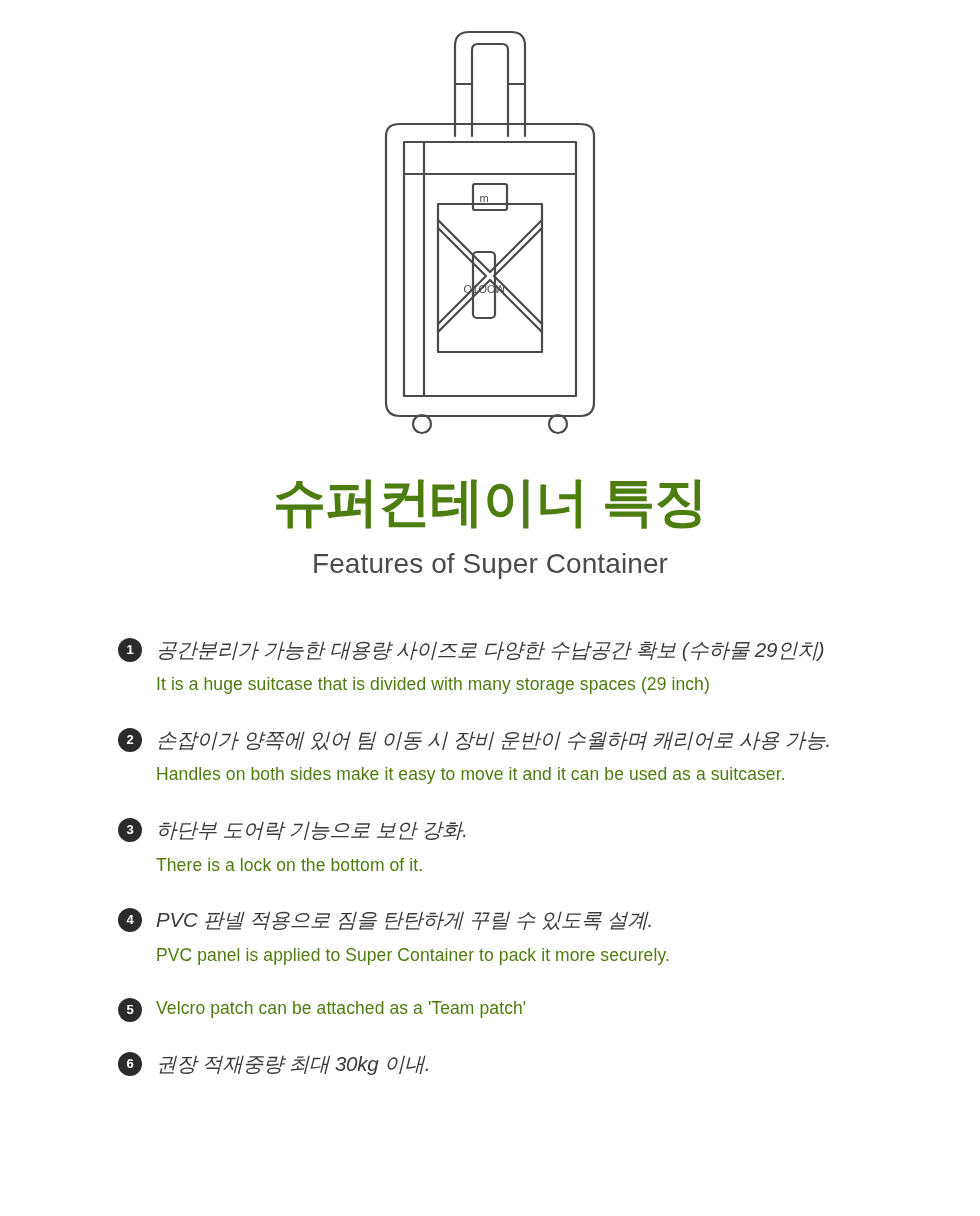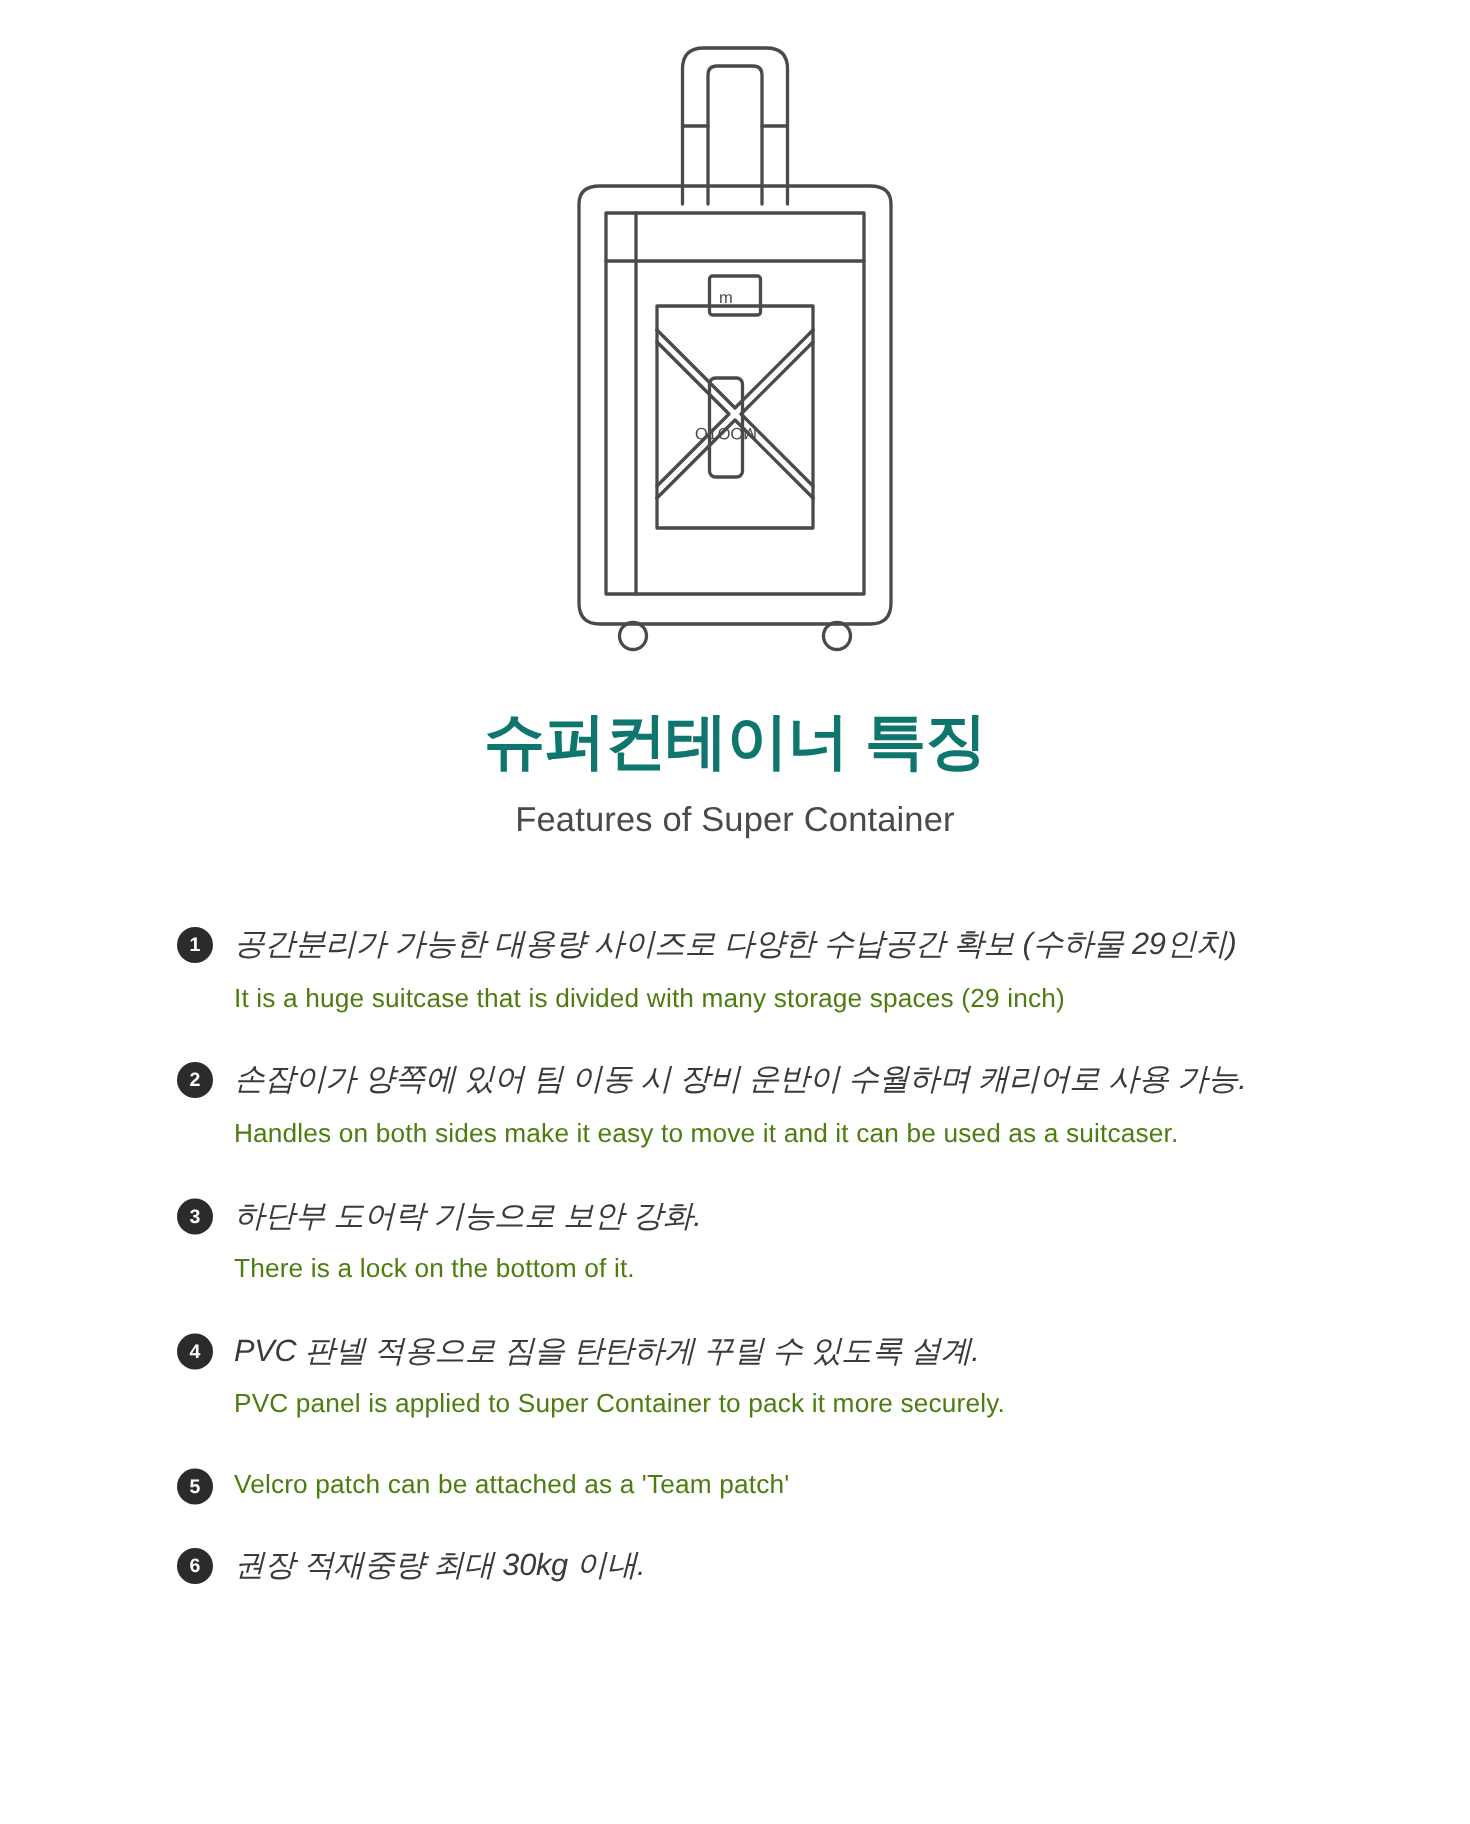--- a/index.html
+++ b/index.html
@@ -32,29 +32,29 @@
   .illustration svg {
     display: block;
   }
 
   
   .titles {
     text-align: center;
     margin-top: 26px;
   }
   .title-ko {
-    font-size: 41px;
+    font-size: 53px;
     font-weight: bold;
     letter-spacing: -0.5px;
-    color: #0f766e;
+    color: #4d7c0f;
     line-height: 1.2;
     margin-top: 24px;
   }
   .title-en {
-    font-size: 23px;
+    font-size: 28px;
     font-weight: normal;
     color: #4a4a4a;
     margin-top: 14px;
     letter-spacing: 0.1px;
   }
 
   
   .features {
     margin: 56px 0 0 0;
     padding: 0 100px 0 118px;

